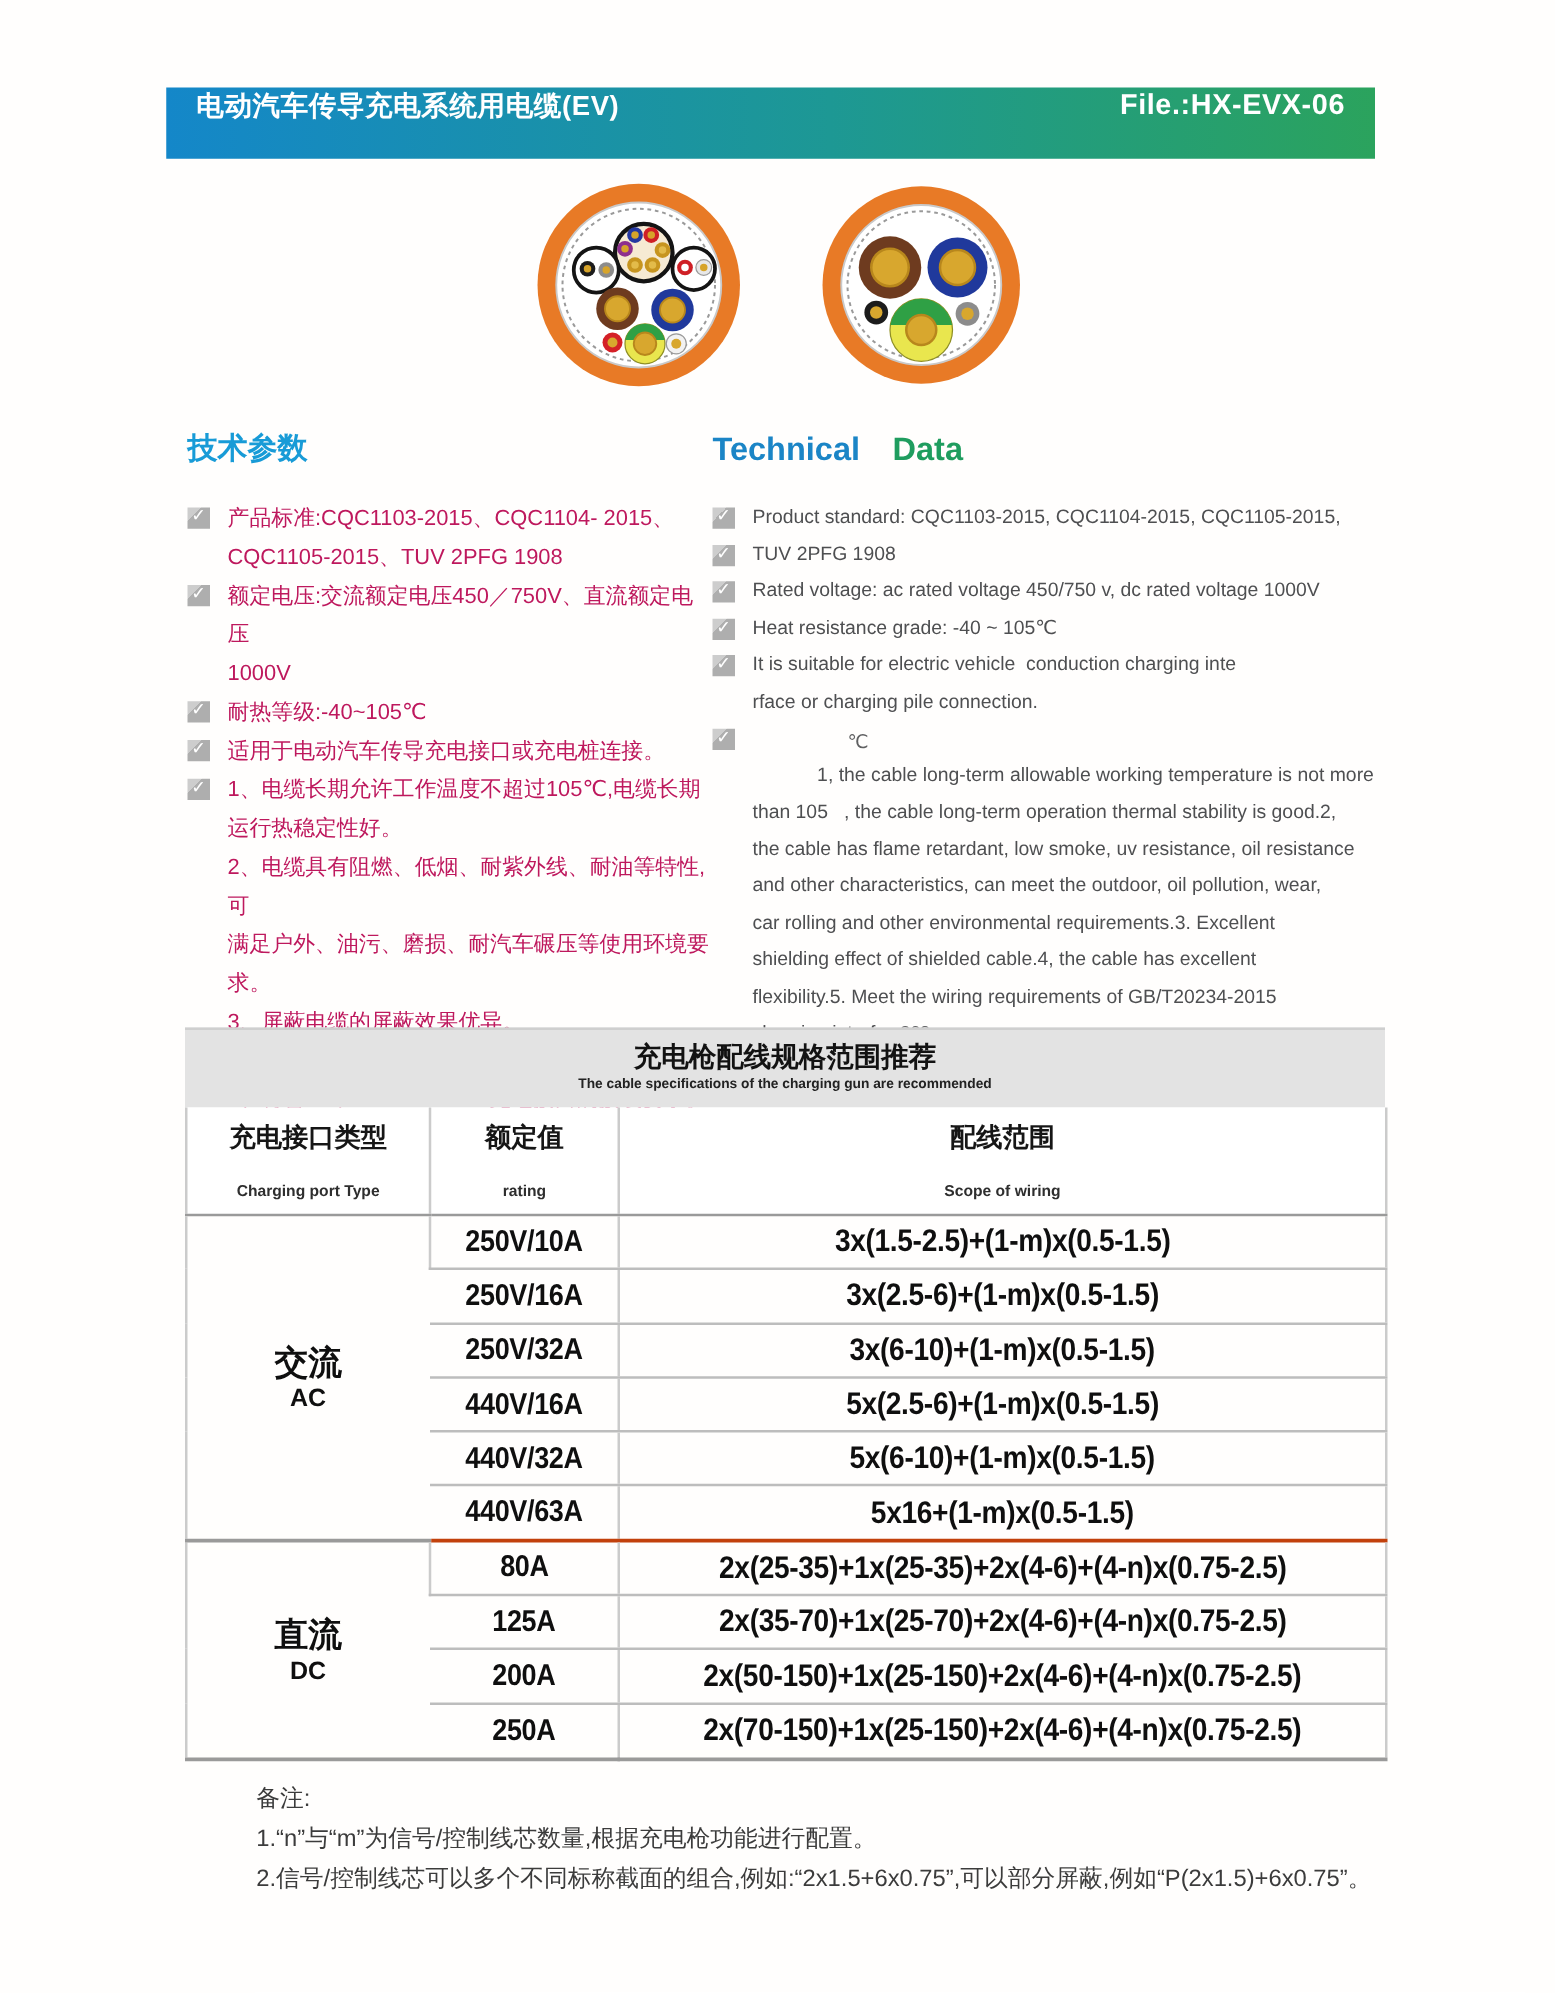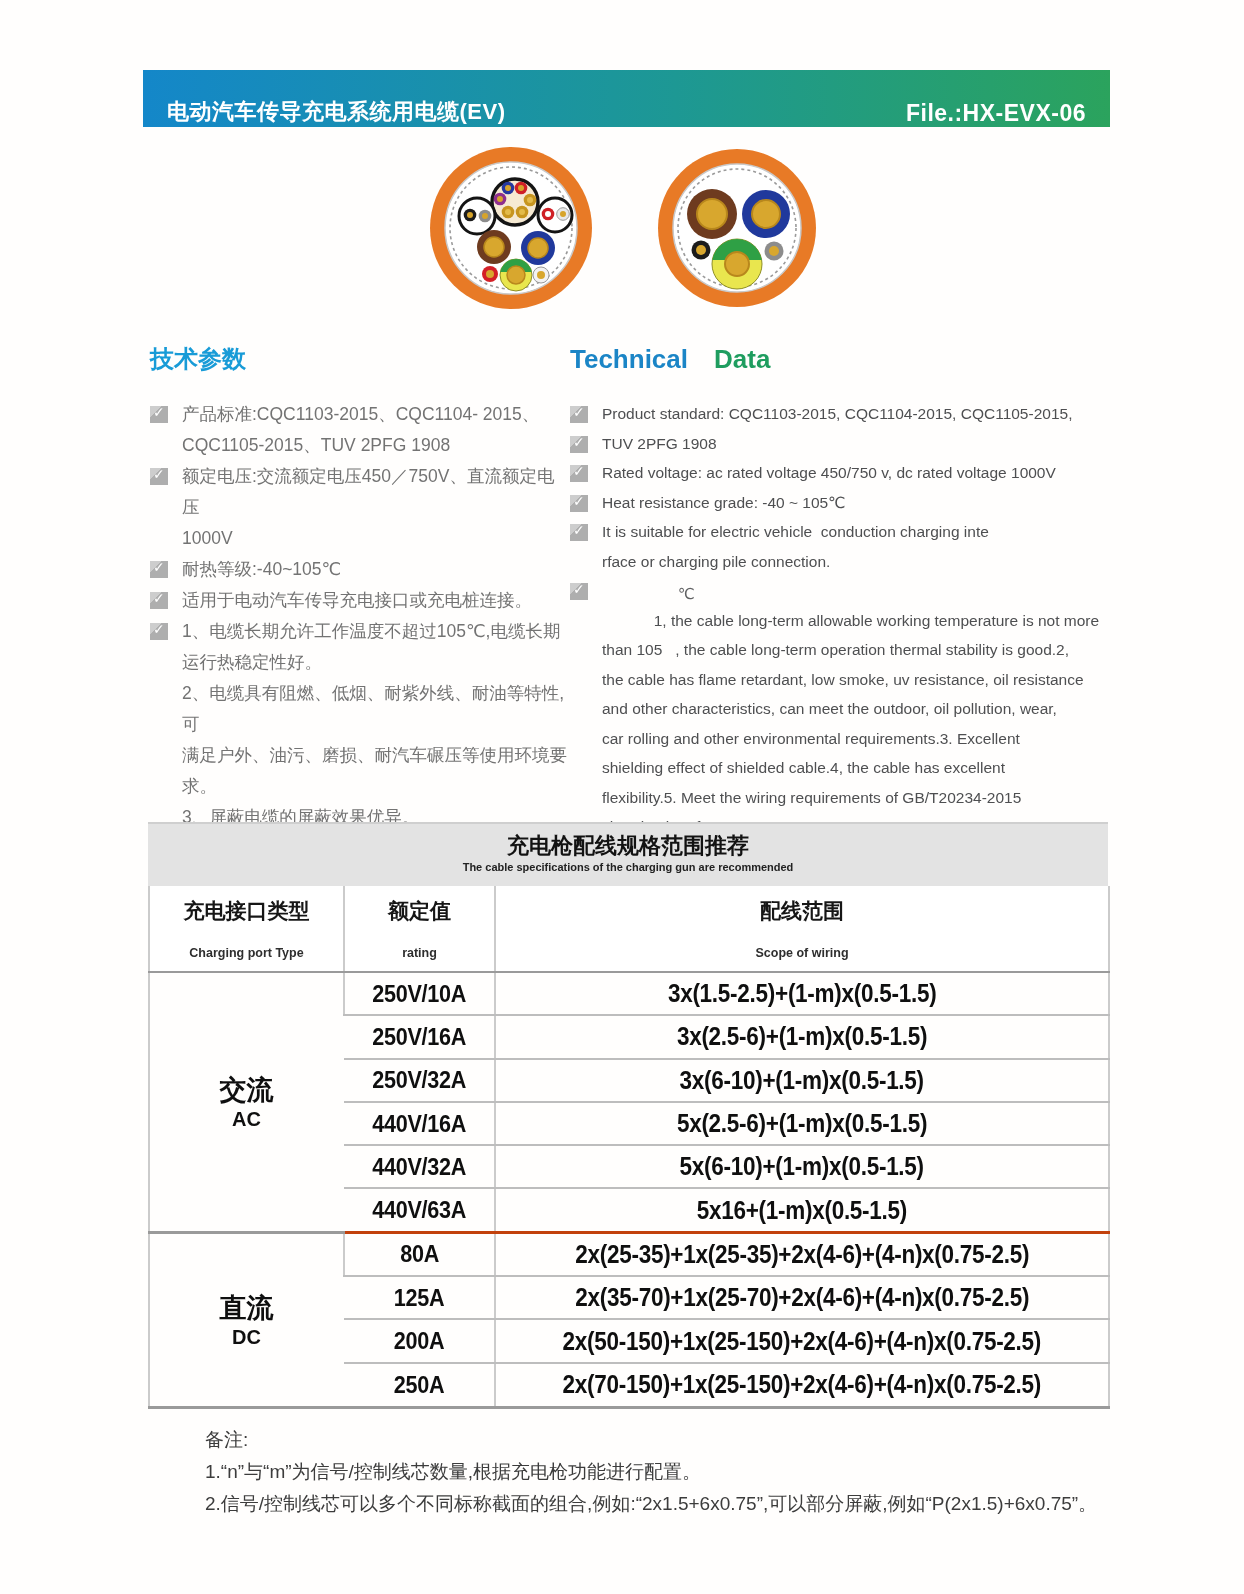--- a/index.html
+++ b/index.html
@@ -1,41 +1,41 @@
 <!DOCTYPE html>
 <html><head>
 <meta charset="utf-8">
 <style>
   html,body{margin:0;padding:0;background:#ffffff;}
   .page{position:relative;width:1244px;height:1594px;background:#fffefd;overflow:hidden;
         font-family:"Liberation Sans","DejaVu Sans",sans-serif;color:#4e4f51;}
 
   
-  .header-bar{position:absolute;left:143px;top:70px;width:967px;height:57px;box-sizing:border-box;
-      display:flex;align-items:flex-end;justify-content:space-between;padding:0 24px;
+  .header-bar{position:absolute;left:133px;top:70px;width:967px;height:57px;box-sizing:border-box;
+      display:flex;align-items:flex-start;justify-content:space-between;padding:0 24px;
       background:linear-gradient(90deg,#1487c9 0%,#1d9894 55%,#2ba35d 100%);}
   .header-title{color:#fff;font-weight:bold;font-size:22px;letter-spacing:.5px;}
   .header-file{color:#fff;font-weight:bold;font-size:23px;letter-spacing:.5px;}
 
   
   .cables{position:absolute;left:387px;top:138px;width:470px;height:186px;}
 
   
   .cols{position:absolute;left:150px;top:344px;width:980px;display:flex;}
   .col-cn{width:420px;flex:0 0 420px;}
   .col-en{margin-left:0;flex:1;}
   .h-cn{font-size:24px;font-weight:bold;color:#189bd7;line-height:30px;}
   .h-en{font-size:26px;font-weight:bold;line-height:30px;}
   .h-en .w1{color:#1b85c6;} .h-en .w2{color:#1f9d5f;margin-left:26px;}
   .items{margin-top:25px;}
   .item{display:flex;align-items:flex-start;}
   .chk{flex:0 0 18px;height:17px;margin-top:7px;margin-right:14px;position:relative;
        background:linear-gradient(135deg,#cdcdcd 32%,#aeaeae 32%);}
   .chk::after{content:"\2713";position:absolute;left:3px;top:-2px;color:#fff;font-size:14px;font-weight:bold;}
-  .cn-text{font-size:17.5px;line-height:31px;color:#737373;white-space:pre-wrap;width:388px;}
+  .cn-text{font-size:17.5px;line-height:31px;color:#be185d;white-space:pre-wrap;width:388px;}
   .en-text{font-size:15.5px;line-height:29.5px;color:#4e4f51;white-space:pre-wrap;width:532px;}
   .p-rel{position:relative;}
   .artifact{position:absolute;color:#4e4f51;font-size:15px;opacity:.9;pointer-events:none;}
 
   
   .spec{position:absolute;left:148px;top:822px;width:960px;}
   .spec-title{background:#e3e3e3;border-top:2px solid #cfcfcf;height:64px;box-sizing:border-box;
       text-align:center;padding-top:8px;}
   .spec-title-cn{font-size:22px;font-weight:bold;color:#121212;line-height:28px;}
   .spec-title-en{font-size:11px;font-weight:bold;color:#222;line-height:15px;}

